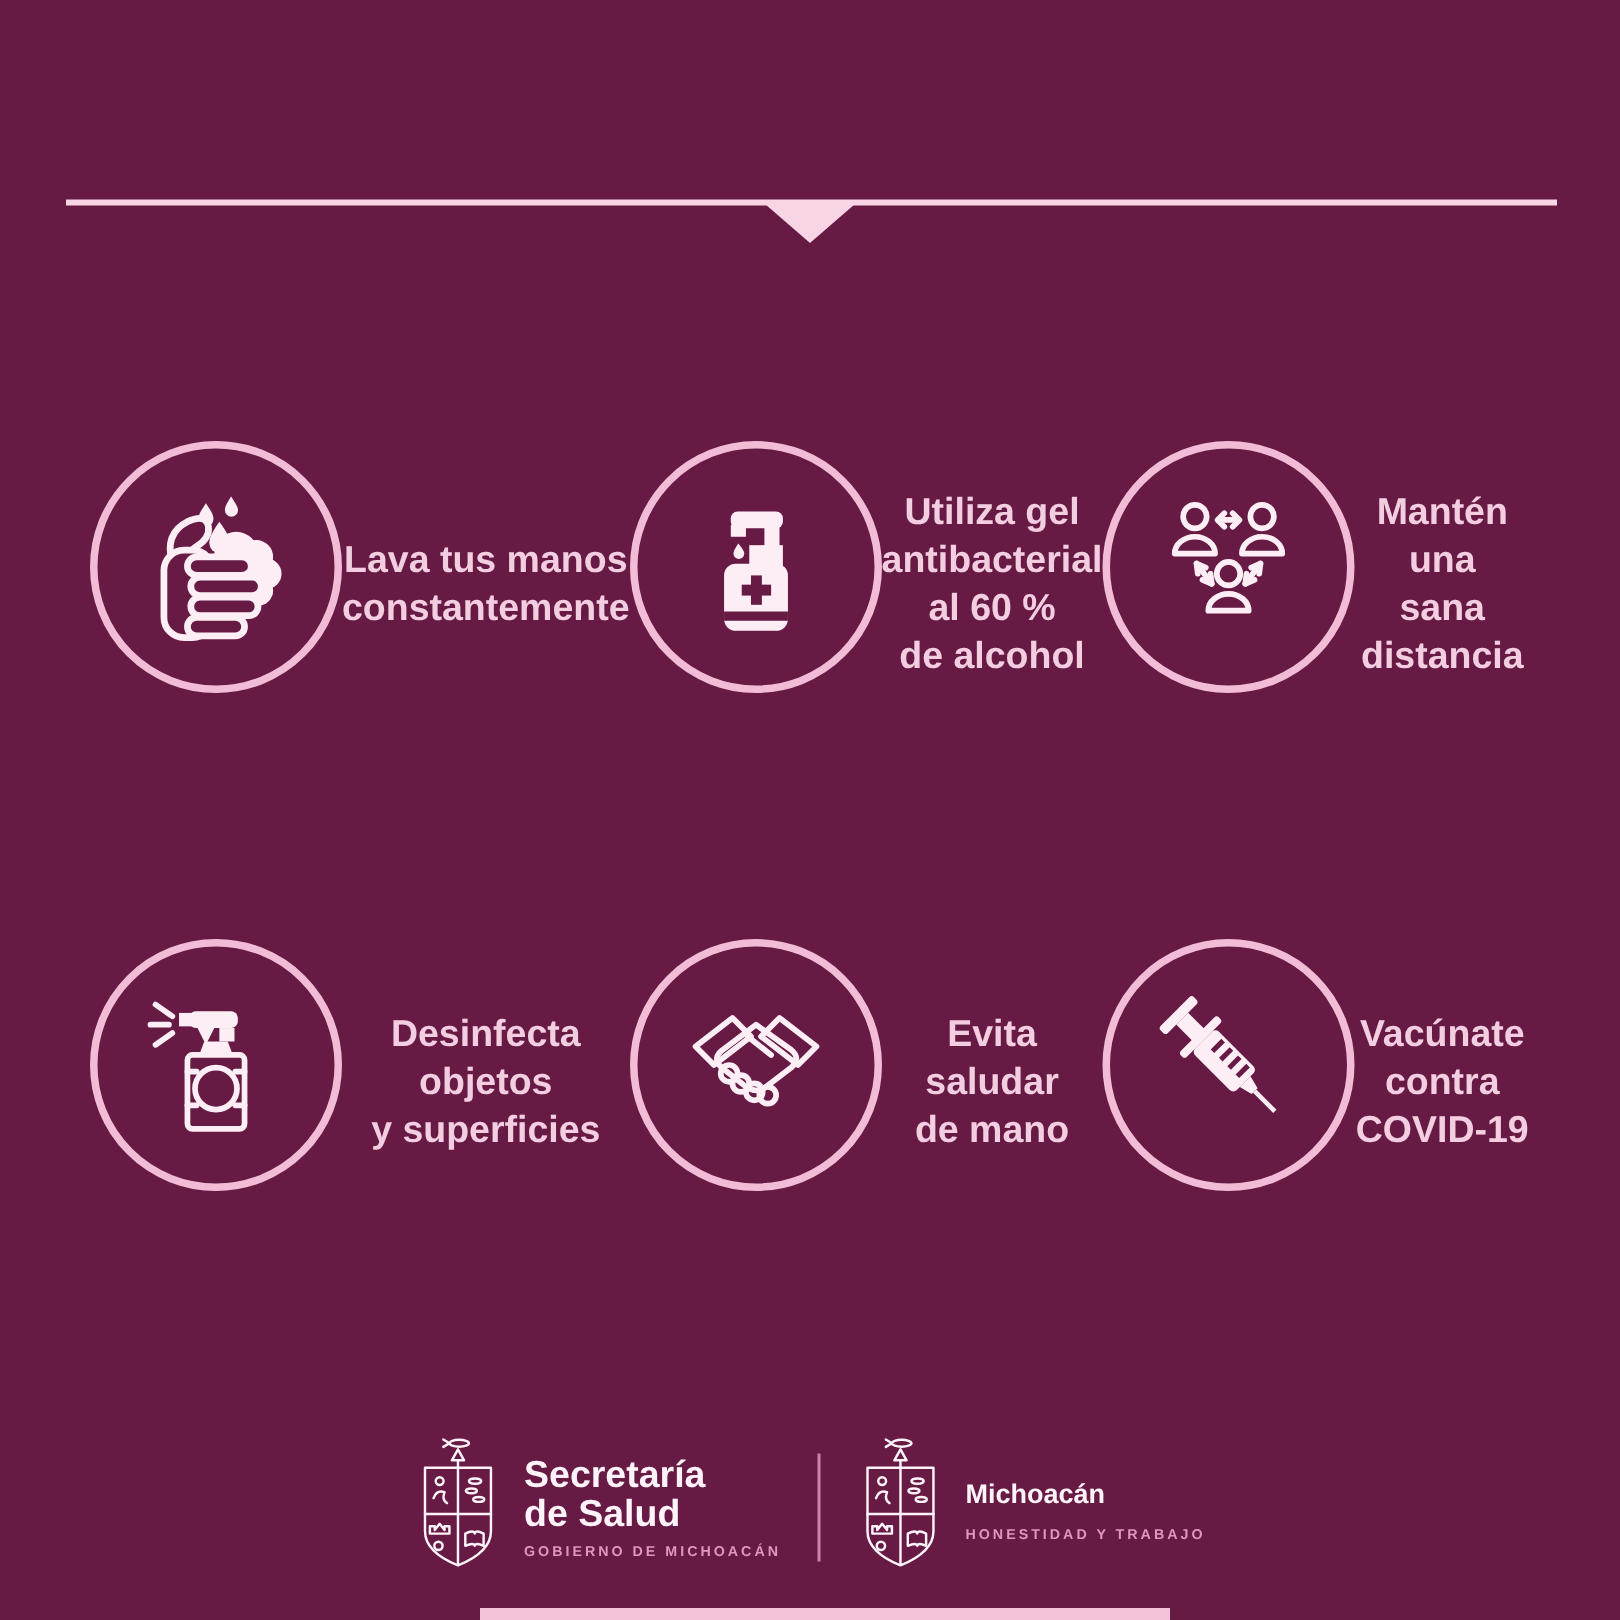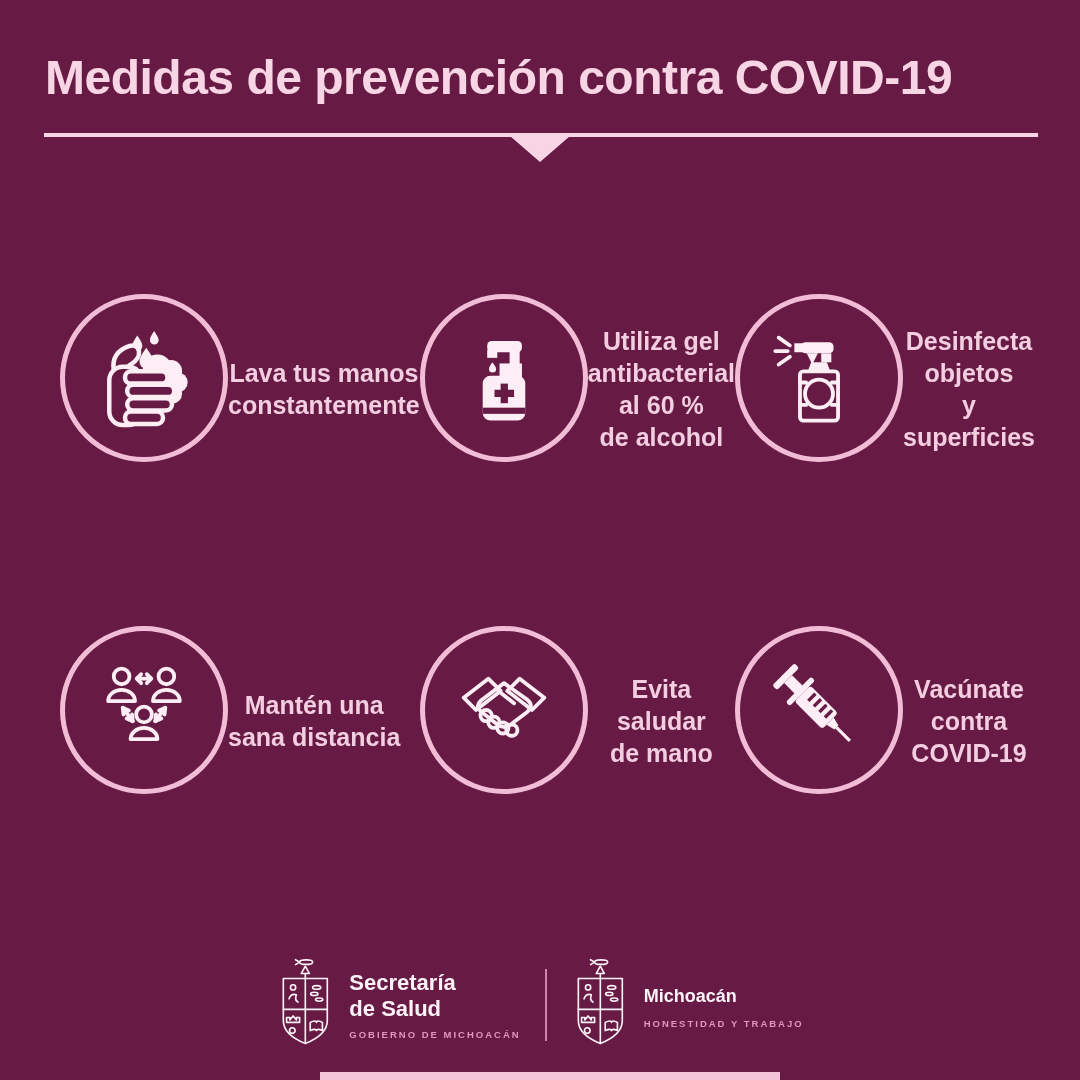--- a/index.html
+++ b/index.html
@@ -68,21 +68,21 @@
 
   
   .footer{
     position:absolute;left:0;right:0;top:958px;
     display:flex;justify-content:center;align-items:center;gap:24px;
   }
   .logo-group{display:flex;align-items:center;gap:16px;}
   .logo-text .logo-name{
     font-weight:bold;color:var(--footer-white);white-space:pre-line;
   }
-  .logo-left .logo-name{font-size:22px;line-height:26px;}
+  .logo-left .logo-name{font-size:25px;line-height:26px;}
   .logo-right .logo-name{font-size:18px;line-height:30px;}
   .logo-tagline{
     margin-top:7px;font-size:9.5px;font-weight:bold;letter-spacing:2px;
     color:var(--footer-pink);white-space:nowrap;
   }
   .logo-divider{width:2px;height:72px;background:var(--footer-pink);opacity:.85;}
 
   .bottom-bar{
     position:absolute;left:320px;width:460px;bottom:0;height:8px;
     background:var(--bottom-bar);
@@ -90,21 +90,20 @@
   .st{fill:none;stroke:var(--icon-white);stroke-width:3.4;stroke-linecap:round;stroke-linejoin:round;}
   .fl{fill:var(--icon-white);}
   .bg{fill:var(--background);}
   .shield-st{fill:none;stroke:var(--footer-white);stroke-width:2;stroke-linecap:round;stroke-linejoin:round;}
 </style>
 </head>
 <body>
 
 <div class="poster">
 
-  <div class="title">Medidas de prevención contra COVID-19</div>
   <div class="divider"></div>
   <div class="divider-triangle"></div>
 
   <div class="grid">
 
     <div class="measure">
       <div class="circle">
         <svg width="112" height="112" viewBox="0 0 100 100">
           <path class="fl" d="M44 12 C41 16.5 39.5 19 39.5 21.5 a4.5 4.5 0 0 0 9 0 C48.5 19 47 16.5 44 12 Z"></path>
           <path class="fl" d="M59 8 C56.5 12 55.3 14 55.3 16.2 a3.9 3.9 0 0 0 7.8 0 C63.1 14 61.5 12 59 8 Z"></path>
@@ -144,62 +143,62 @@
         </svg>
       </div>
       <div class="measure-label">Utiliza gel
 antibacterial al 60 %
 de alcohol</div>
     </div>
 
     <div class="measure">
       <div class="circle">
         <svg width="112" height="112" viewBox="0 0 100 100">
-          <line class="st" x1="24" y1="21" x2="14" y2="14"></line>
-          <line class="st" x1="22" y1="26" x2="11" y2="26"></line>
-          <line class="st" x1="24" y1="31" x2="14" y2="38"></line>
-          <rect class="fl" x="34" y="18" width="29" height="10" rx="4"></rect>
-          <rect class="fl" x="28" y="19" width="8" height="8"></rect>
-          <rect class="fl" x="52" y="28" width="9" height="8"></rect>
-          <polygon class="fl" points="39,28 49,28 44,38"></polygon>
-          <polygon class="fl" points="43,36 57,36 60,44 40,44"></polygon>
-          <rect class="st" x="33" y="44" width="34" height="44" rx="3"></rect>
-          <circle class="st" cx="50" cy="64" r="12.5"></circle>
-          <line class="st" x1="33" y1="54" x2="38.5" y2="54"></line>
-          <line class="st" x1="61.5" y1="54" x2="67" y2="54"></line>
-          <line class="st" x1="33" y1="74" x2="38.5" y2="74"></line>
-          <line class="st" x1="61.5" y1="74" x2="67" y2="74"></line>
-        </svg>
-      </div>
-      <div class="measure-label">Desinfecta objetos
-y superficies</div>
-    </div>
-
-    <div class="measure">
-      <div class="circle">
-        <svg width="112" height="112" viewBox="0 0 100 100">
           <circle class="st" cx="30" cy="20" r="7"></circle>
           <path class="st" d="M18 42 a12 10 0 0 1 24 0 Z"></path>
           <circle class="st" cx="70" cy="20" r="7"></circle>
           <path class="st" d="M58 42 a12 10 0 0 1 24 0 Z"></path>
           <circle class="st" cx="50" cy="54" r="7"></circle>
           <path class="st" d="M38 76 a12 10 0 0 1 24 0 Z"></path>
           <line class="st" x1="44" y1="22" x2="56" y2="22"></line>
           <polyline class="st" points="47.5,18 43.5,22 47.5,26"></polyline>
           <polyline class="st" points="52.5,18 56.5,22 52.5,26"></polyline>
           <line class="st" x1="31" y1="48" x2="40" y2="60"></line>
           <polyline class="st" points="31.7,54 31,48 36.5,50.4"></polyline>
           <polyline class="st" points="39.3,54 40,60 34.5,57.6"></polyline>
           <line class="st" x1="69" y1="48" x2="60" y2="60"></line>
           <polyline class="st" points="68.3,54 69,48 63.5,50.4"></polyline>
           <polyline class="st" points="60.7,54 60,60 65.5,57.6"></polyline>
         </svg>
       </div>
       <div class="measure-label">Mantén una
 sana distancia</div>
+    </div>
+
+    <div class="measure">
+      <div class="circle">
+        <svg width="112" height="112" viewBox="0 0 100 100">
+          <line class="st" x1="24" y1="21" x2="14" y2="14"></line>
+          <line class="st" x1="22" y1="26" x2="11" y2="26"></line>
+          <line class="st" x1="24" y1="31" x2="14" y2="38"></line>
+          <rect class="fl" x="34" y="18" width="29" height="10" rx="4"></rect>
+          <rect class="fl" x="28" y="19" width="8" height="8"></rect>
+          <rect class="fl" x="52" y="28" width="9" height="8"></rect>
+          <polygon class="fl" points="39,28 49,28 44,38"></polygon>
+          <polygon class="fl" points="43,36 57,36 60,44 40,44"></polygon>
+          <rect class="st" x="33" y="44" width="34" height="44" rx="3"></rect>
+          <circle class="st" cx="50" cy="64" r="12.5"></circle>
+          <line class="st" x1="33" y1="54" x2="38.5" y2="54"></line>
+          <line class="st" x1="61.5" y1="54" x2="67" y2="54"></line>
+          <line class="st" x1="33" y1="74" x2="38.5" y2="74"></line>
+          <line class="st" x1="61.5" y1="74" x2="67" y2="74"></line>
+        </svg>
+      </div>
+      <div class="measure-label">Desinfecta objetos
+y superficies</div>
     </div>
 
     <div class="measure">
       <div class="circle">
         <svg width="112" height="112" viewBox="0 0 100 100">
           <polygon class="st" points="14,39 36,22 47,33 25,50"></polygon>
           <polygon class="st" points="86,39 64,22 53,33 75,50"></polygon>
           <path class="st" d="M50 26 L71 41 Q77 46 71 51.5 L56 63 Q50 67.5 43.5 62.5 L29 51 Q24 46.5 29.5 41.5 Z"></path>
           <line class="st" x1="45" y1="33" x2="59" y2="44"></line>
           <circle class="st" cx="34" cy="55" r="5"></circle>

